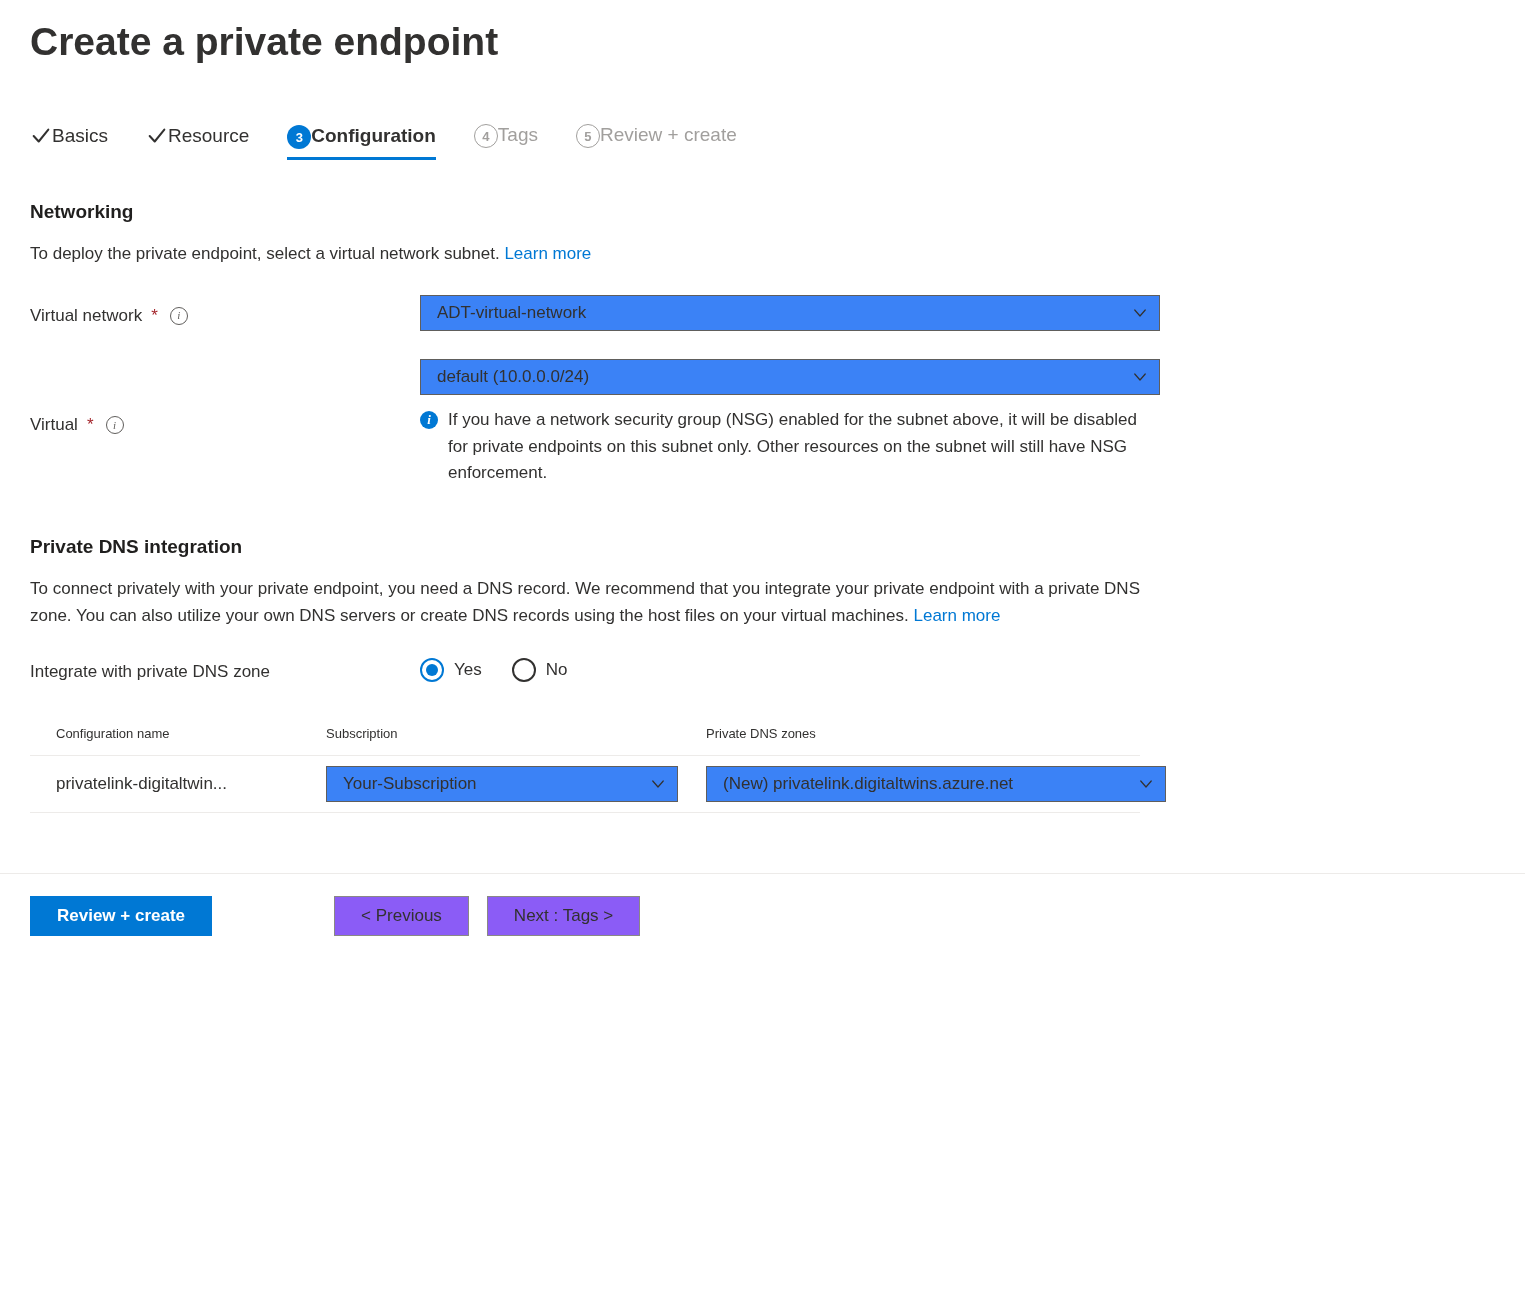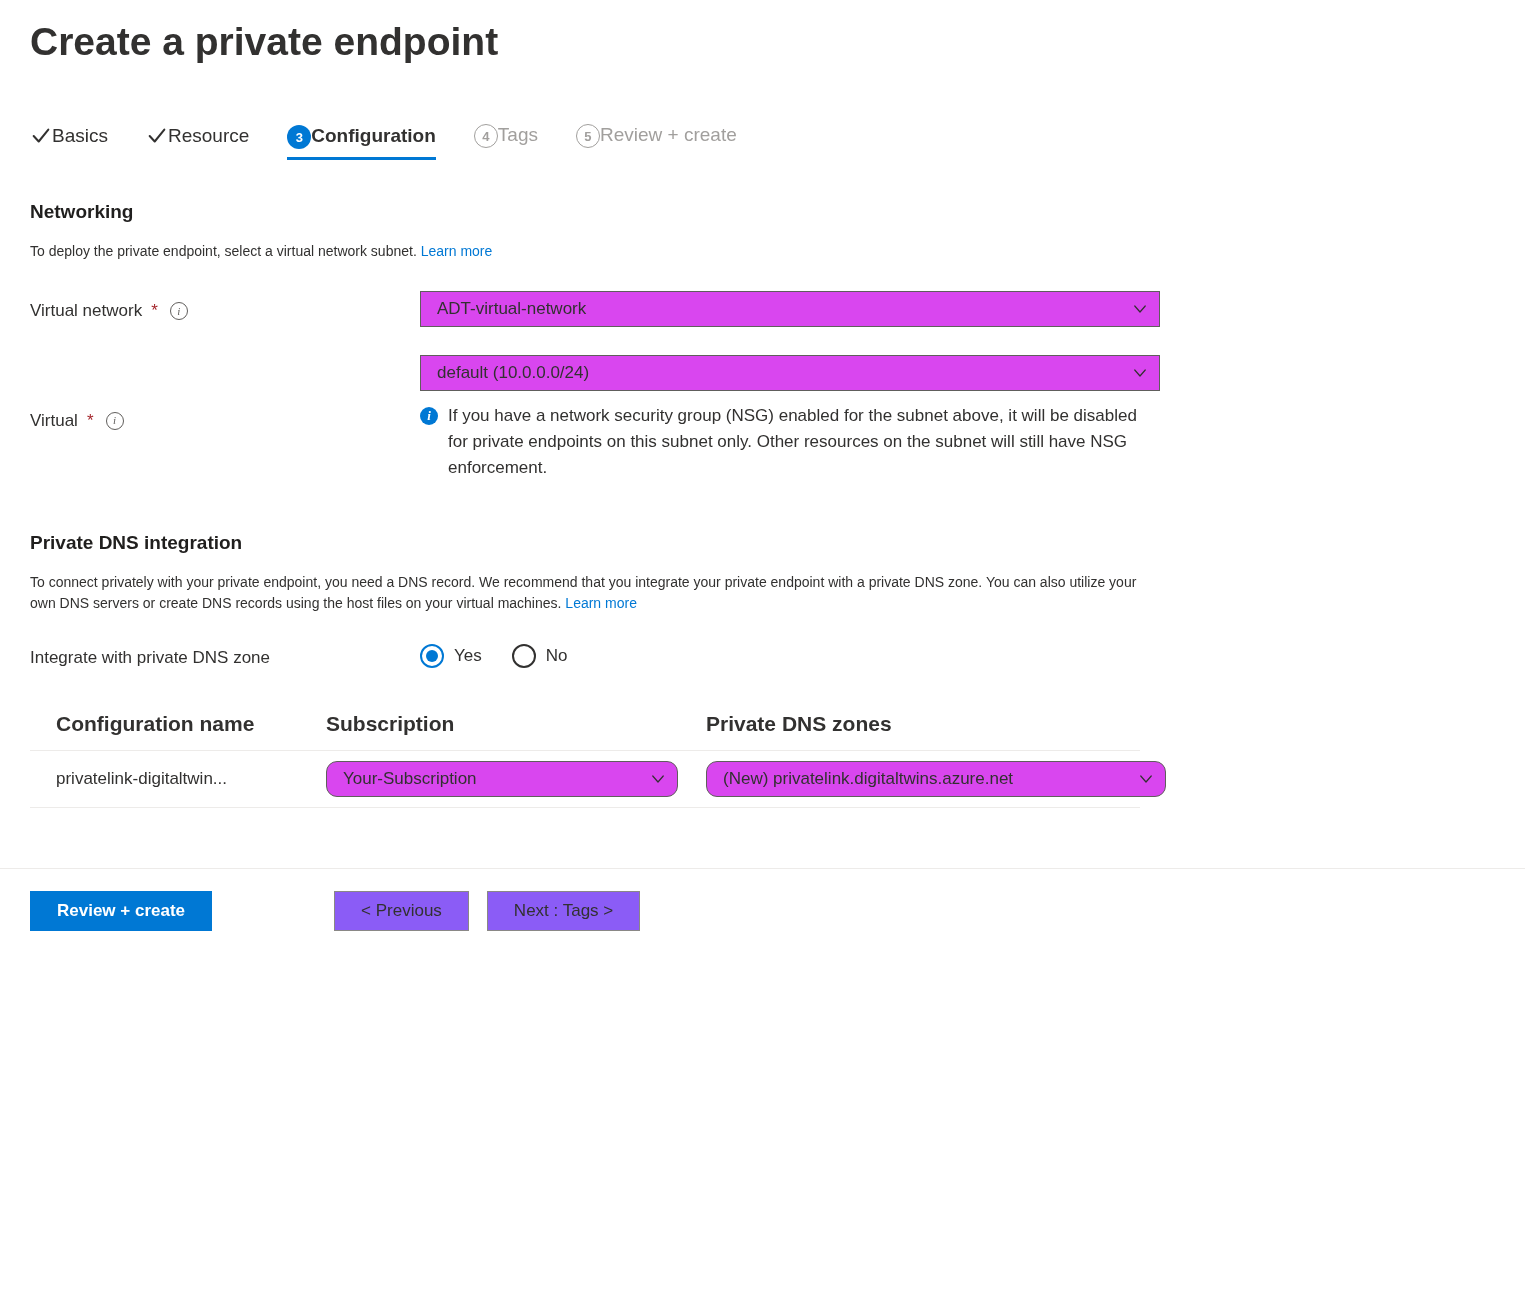--- a/index.html
+++ b/index.html
@@ -38,21 +38,21 @@
   .step-badge {
     width: 24px; height: 24px; border-radius: 50%;
     display: flex; align-items: center; justify-content: center;
     font-size: 13px; font-weight: 600;
   }
   .step-badge.solid { background: #0078d4; color: #fff; }
   .step-badge.ring { border: 1.5px solid #a19f9d; color: #a19f9d; background: #fff; }
 
   
   .section-title { font-size: 19px; font-weight: 600; margin: 8px 0 18px 0; color:#201f1e; }
-  .section-desc { color: #323130; font-size: 14px; margin: 0 0 28px 0; max-width: 1130px; line-height: 1.55; }
+  .section-desc { color: #323130; font-size: 17px; margin: 0 0 28px 0; max-width: 1130px; line-height: 1.55; }
   .link { color: #0078d4; cursor: pointer; }
 
   
   .form-row {
     display: flex; align-items: center;
     margin-bottom: 28px;
   }
   .form-label {
     flex: 0 0 390px;
     padding-top: 5px;
@@ -64,21 +64,21 @@
   .info-circle {
     display: inline-flex; align-items: center; justify-content: center;
     width: 18px; height: 18px; border: 1px solid #605e5c; border-radius: 50%;
     font-size: 11px; color: #605e5c; line-height: 1; margin-left: 6px;
     font-family: Georgia, serif; font-style: italic;
   }
   .form-control-col { flex: 0 0 740px; }
   .select {
     display: flex; align-items: center; justify-content: space-between;
     border: 1px solid #605e5c; height: 36px;
-    padding: 0 10px 0 16px; background: #d946ef; cursor: pointer;
+    padding: 0 10px 0 16px; background: #3b82f6; cursor: pointer;
     font-size: 17px; color: #323130;
   }
   .chevron svg { display: block; }
   .info-note {
     display: flex; gap: 10px; margin-top: 12px;
     font-size: 17px; color: #323130; line-height: 1.55;
     max-width: 740px;
   }
   .info-note .info-solid {
     flex: 0 0 auto; width: 18px; height: 18px; border-radius: 50%;
@@ -100,23 +100,23 @@
   }
 
   
   .dns-table { margin-top: 34px; width: 1110px; }
   .dns-head, .dns-row {
     display: grid;
     grid-template-columns: 270px 380px 470px;
     align-items: center;
     border-bottom: 1px solid #edebe9;
   }
-  .dns-head { font-weight: 700; padding: 10px 0 14px 26px; font-size: 21px; border-top:none;}
+  .dns-head { font-weight: 400; padding: 10px 0 14px 26px; font-size: 13px; border-top:none;}
   .dns-row { padding: 10px 0 10px 26px; }
-  .dns-row .select { width: 352px; height: 36px; border-radius: 11px; }
+  .dns-row .select { width: 352px; height: 36px; }
   .dns-row .select.wide { width: 460px; }
   .cell-text { font-size: 17px; color: #323130; white-space: nowrap; overflow: hidden; text-overflow: ellipsis; padding-right: 18px; }
 
   
   .footer {
     margin-top: 60px; border-top: 1px solid #edebe9;
     padding: 22px 0 20px 30px;
     display: flex; gap: 18px; align-items: center;
   }
   .btn {

